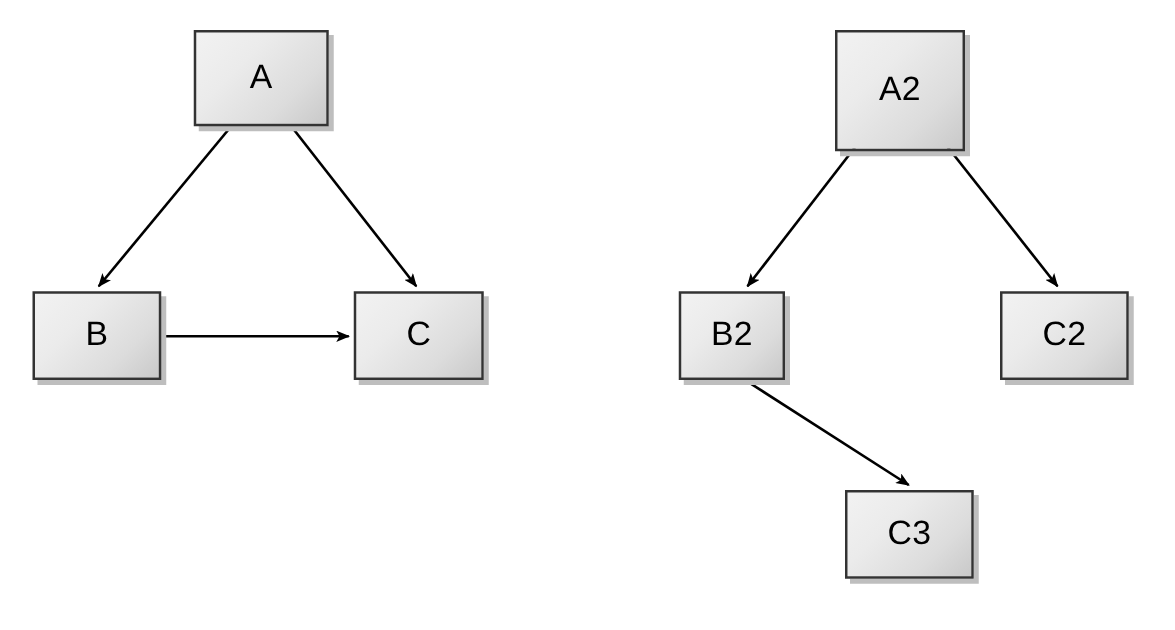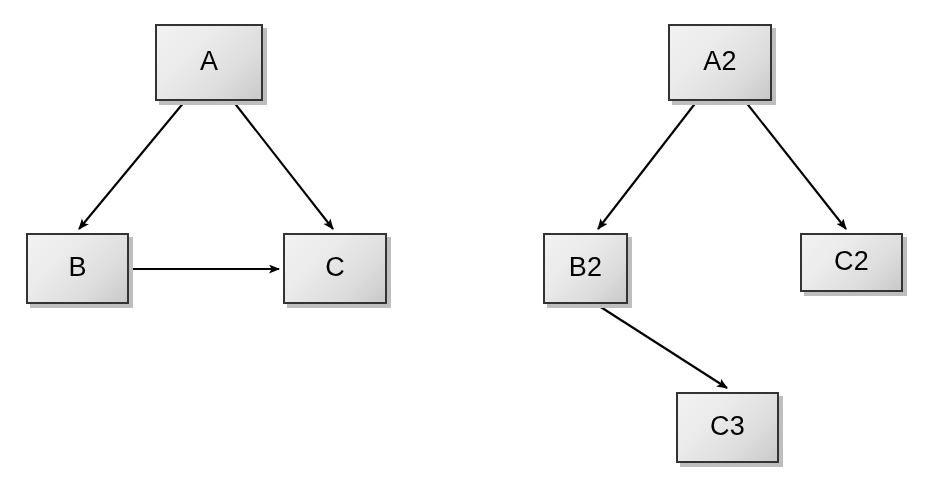--- a/index.html
+++ b/index.html
@@ -72,27 +72,27 @@
   <div id="nodes-group">
       <div class="node" style="left: 155px; top: 24px; width: 108px; height: 77px; border-color: rgb(51, 51, 51); background: linear-gradient(135deg, rgb(242, 242, 242) 0%, rgb(235, 235, 235) 35%, rgb(220, 220, 220) 72%, rgb(201, 201, 201) 100%); box-shadow: rgb(190, 190, 190) 4px 4px 0px 0px;">
         <span class="node-label">A</span>
       </div>
       <div class="node" style="left: 26px; top: 233px; width: 103px; height: 71px; border-color: rgb(51, 51, 51); background: linear-gradient(135deg, rgb(242, 242, 242) 0%, rgb(235, 235, 235) 35%, rgb(220, 220, 220) 72%, rgb(201, 201, 201) 100%); box-shadow: rgb(190, 190, 190) 4px 4px 0px 0px;">
         <span class="node-label">B</span>
       </div>
       <div class="node" style="left: 283px; top: 233px; width: 104px; height: 71px; border-color: rgb(51, 51, 51); background: linear-gradient(135deg, rgb(242, 242, 242) 0%, rgb(235, 235, 235) 35%, rgb(220, 220, 220) 72%, rgb(201, 201, 201) 100%); box-shadow: rgb(190, 190, 190) 4px 4px 0px 0px;">
         <span class="node-label">C</span>
       </div>
-      <div class="node" style="left: 668px; top: 24px; width: 104px; height: 77px; border-color: rgb(51, 51, 51); background: linear-gradient(135deg, rgb(242, 242, 242) 0%, rgb(235, 235, 235) 35%, rgb(220, 220, 220) 72%, rgb(201, 201, 201) 100%); box-shadow: rgb(190, 190, 190) 4px 4px 0px 0px;">
+      <div class="node" style="left: 668px; top: 24px; width: 104px; height: 97px; border-color: rgb(51, 51, 51); background: linear-gradient(135deg, rgb(242, 242, 242) 0%, rgb(235, 235, 235) 35%, rgb(220, 220, 220) 72%, rgb(201, 201, 201) 100%); box-shadow: rgb(190, 190, 190) 4px 4px 0px 0px;">
         <span class="node-label">A2</span>
       </div>
       <div class="node" style="left: 543px; top: 233px; width: 85px; height: 71px; border-color: rgb(51, 51, 51); background: linear-gradient(135deg, rgb(242, 242, 242) 0%, rgb(235, 235, 235) 35%, rgb(220, 220, 220) 72%, rgb(201, 201, 201) 100%); box-shadow: rgb(190, 190, 190) 4px 4px 0px 0px;">
         <span class="node-label">B2</span>
       </div>
-      <div class="node" style="left: 800px; top: 233px; width: 103px; height: 59px; border-color: rgb(51, 51, 51); background: linear-gradient(135deg, rgb(242, 242, 242) 0%, rgb(235, 235, 235) 35%, rgb(220, 220, 220) 72%, rgb(201, 201, 201) 100%); box-shadow: rgb(190, 190, 190) 4px 4px 0px 0px;">
+      <div class="node" style="left: 800px; top: 233px; width: 103px; height: 71px; border-color: rgb(51, 51, 51); background: linear-gradient(135deg, rgb(242, 242, 242) 0%, rgb(235, 235, 235) 35%, rgb(220, 220, 220) 72%, rgb(201, 201, 201) 100%); box-shadow: rgb(190, 190, 190) 4px 4px 0px 0px;">
         <span class="node-label">C2</span>
       </div>
       <div class="node" style="left: 676px; top: 392px; width: 103px; height: 71px; border-color: rgb(51, 51, 51); background: linear-gradient(135deg, rgb(242, 242, 242) 0%, rgb(235, 235, 235) 35%, rgb(220, 220, 220) 72%, rgb(201, 201, 201) 100%); box-shadow: rgb(190, 190, 190) 4px 4px 0px 0px;">
         <span class="node-label">C3</span>
       </div>
     </div>
 
 </div>
 
 </body></html>

